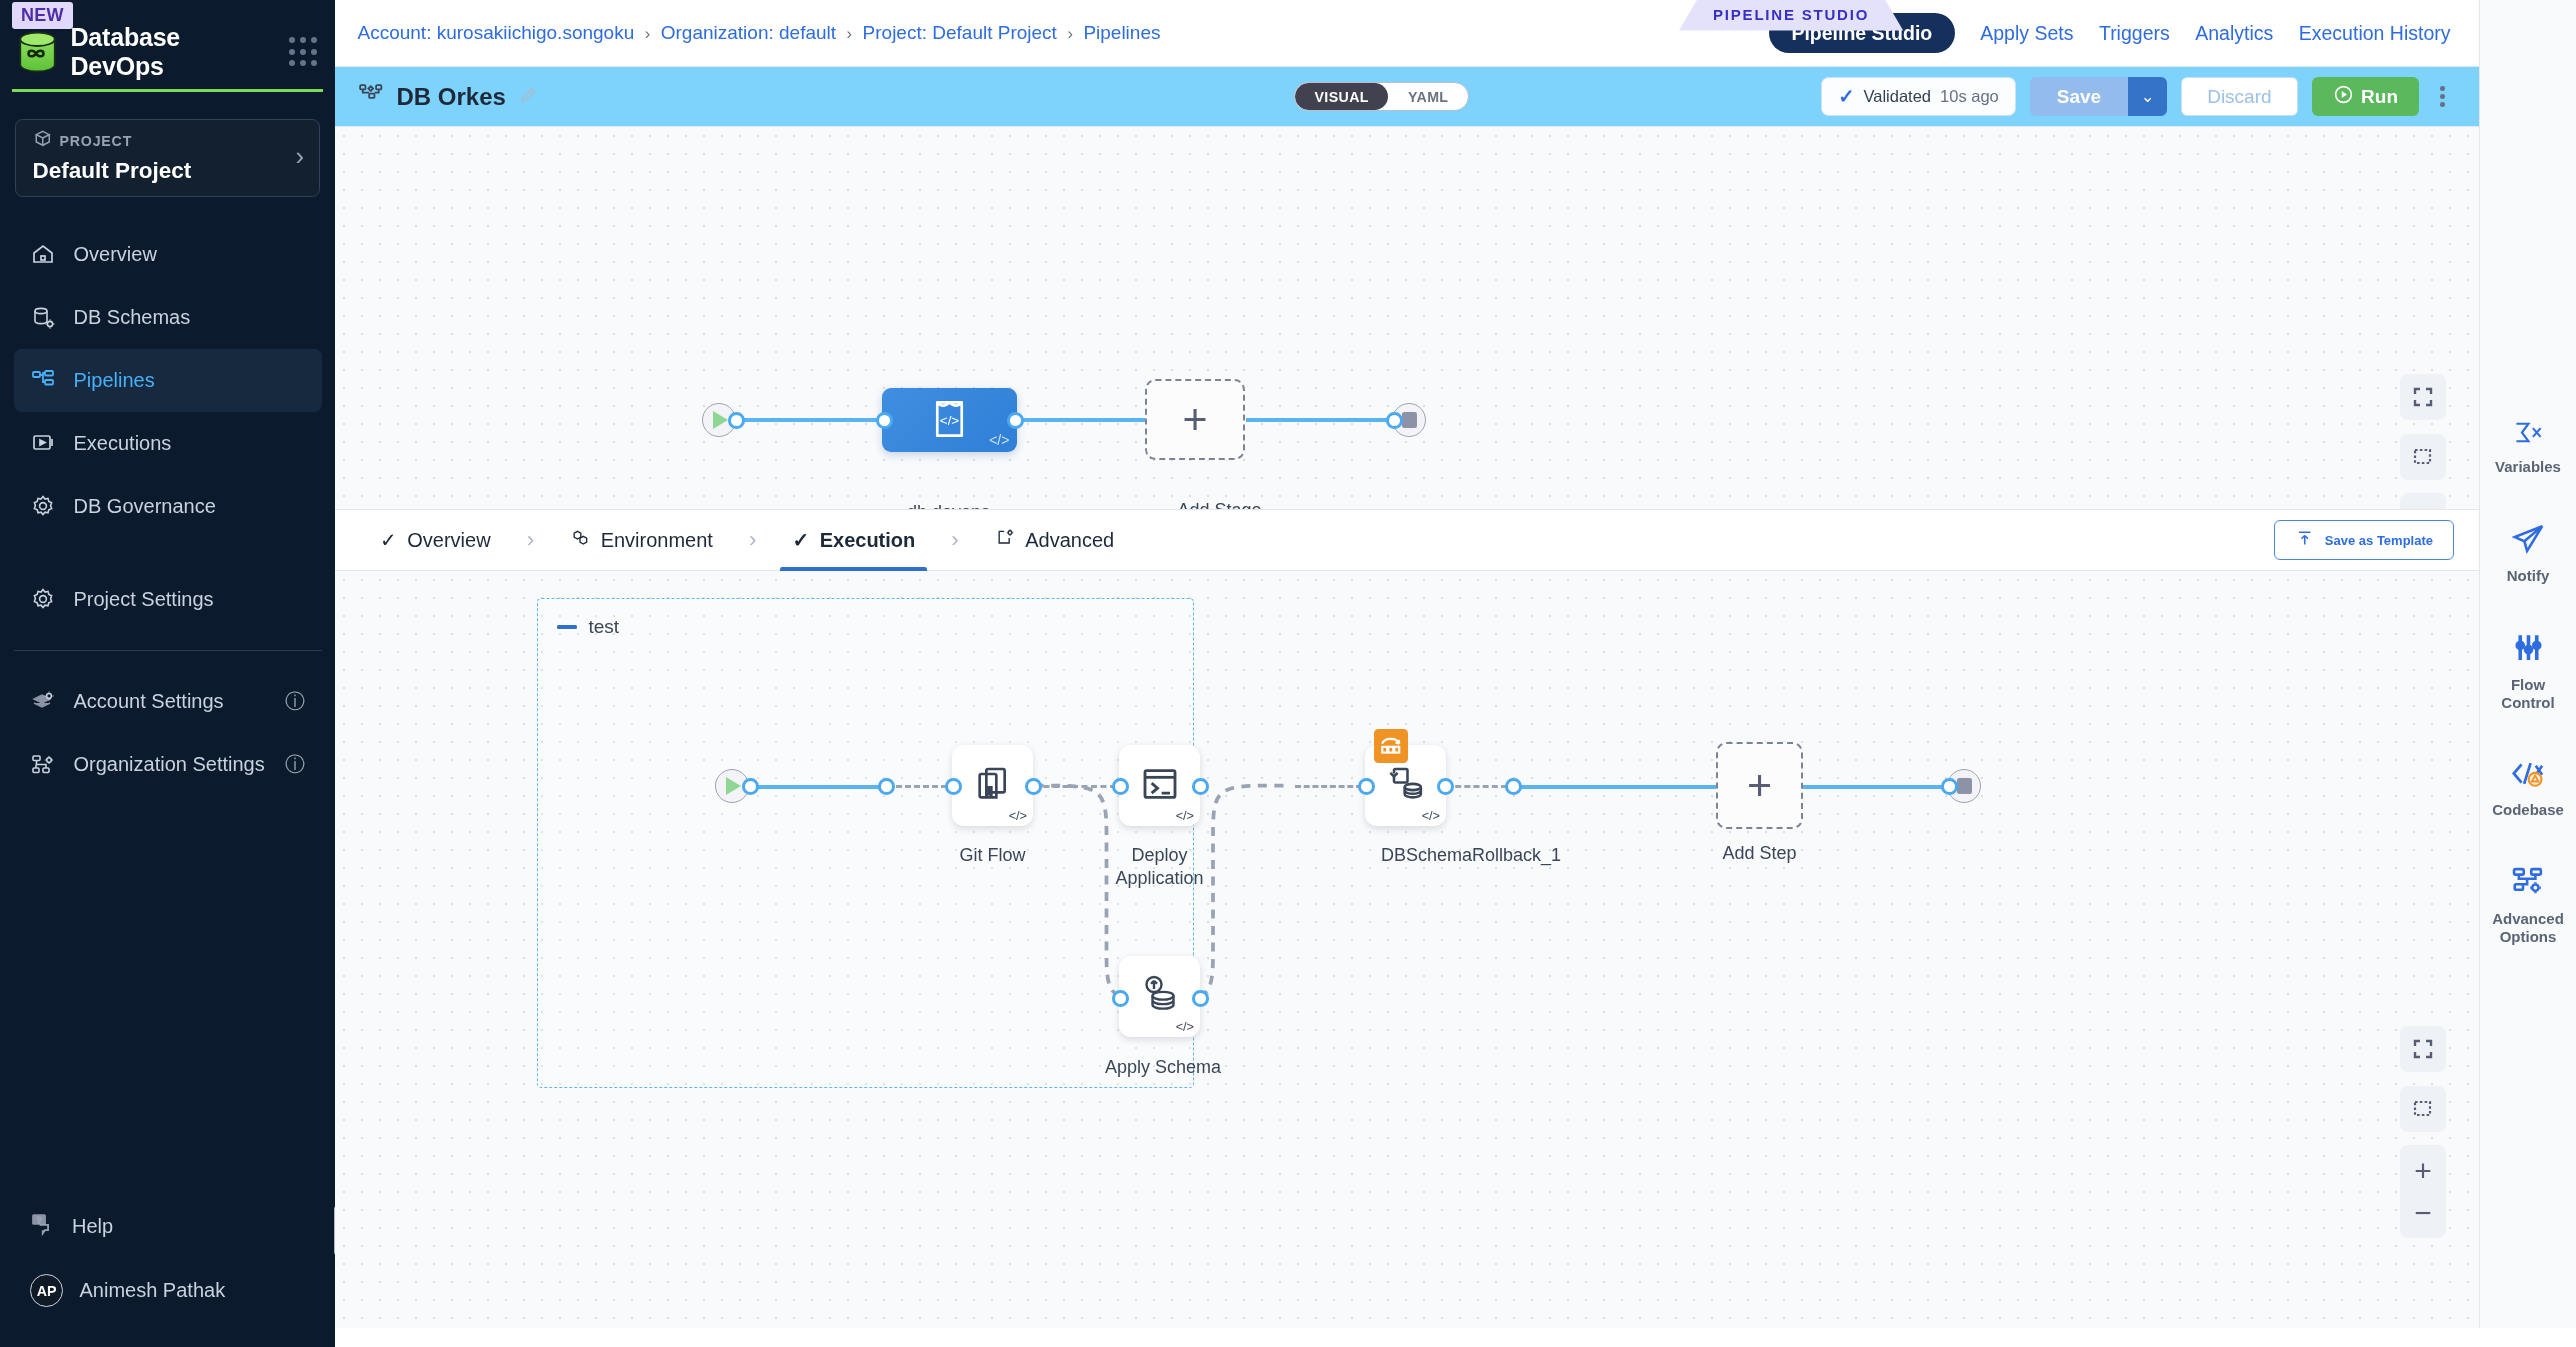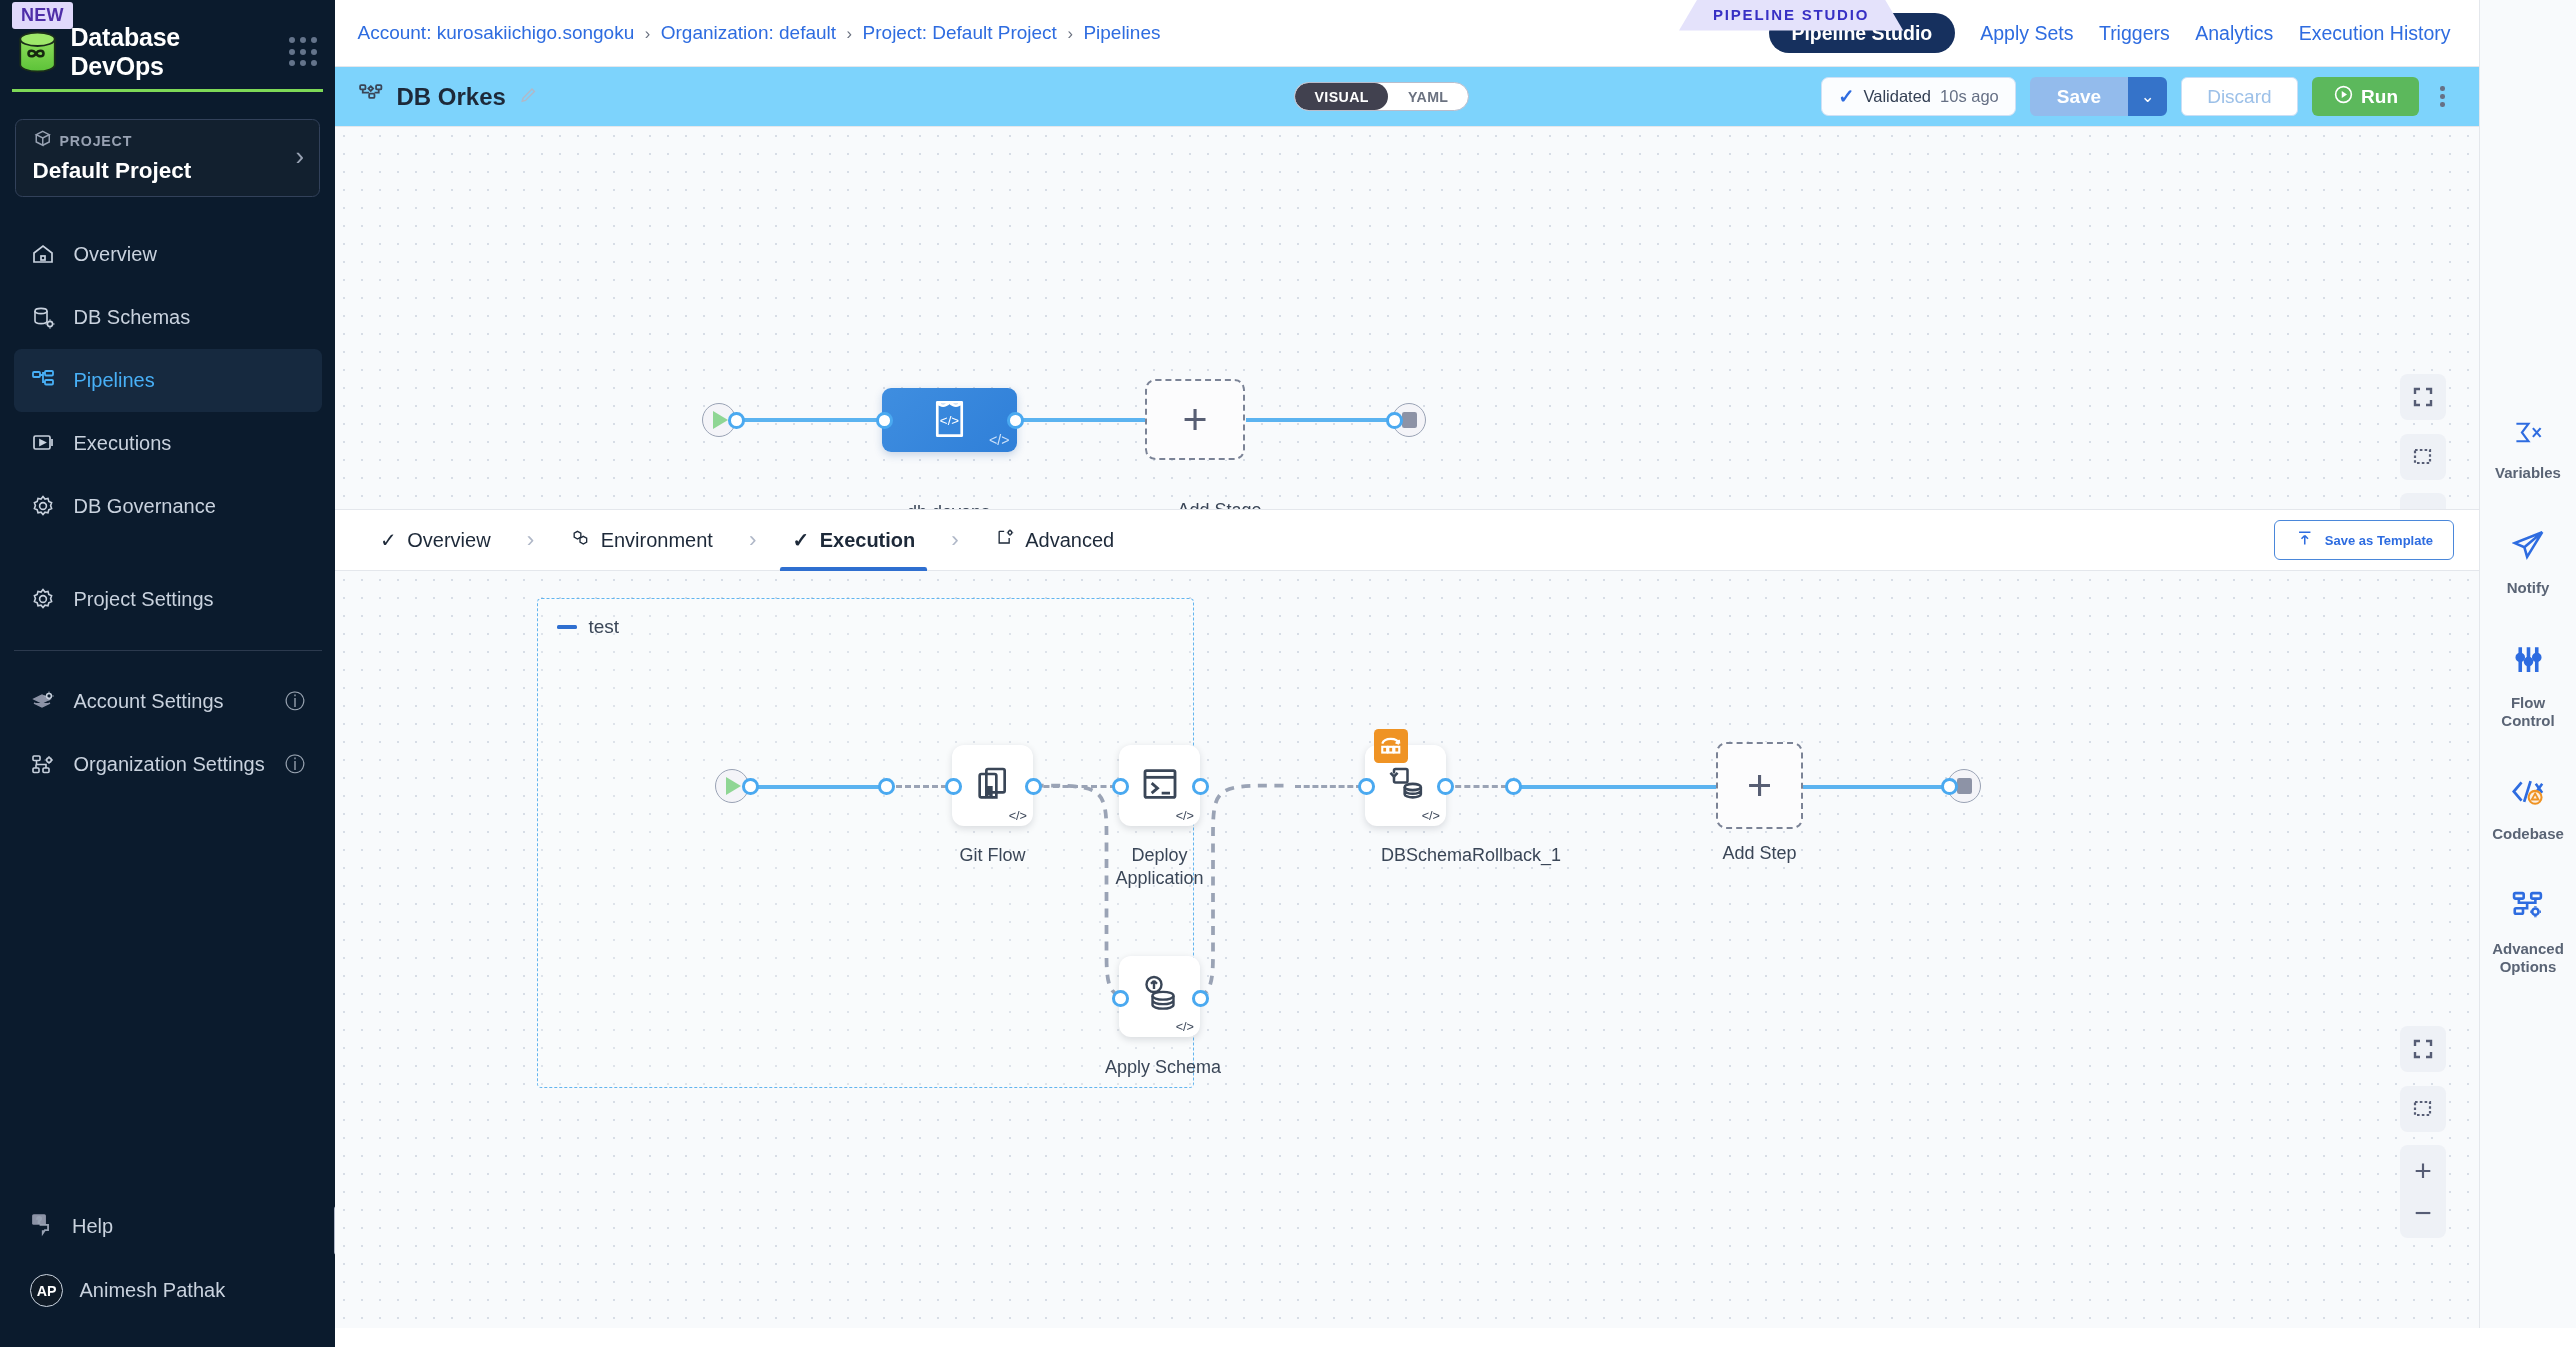--- a/index.html
+++ b/index.html
@@ -248,21 +248,21 @@
     border: 0.7px solid #4a87da; border-radius: 6px; height: 40px; padding: 0 19.5px;
     color: #2e6ce0; font-size: 13px; font-weight: 600; cursor: pointer; background:#fff;
   }
 
   
   .rail {
     width: 97px; background: #f8fafc; border-left: 0.7px solid #e4e7ec;
     display: flex; flex-direction: column; align-items: center;
     padding-top: 419px; gap: 46px; flex: 0 0 97px;
   }
-  .rail-item { display:flex; flex-direction: column; align-items:center; gap: 15px; cursor: pointer; width: 90px;}
+  .rail-item { display:flex; flex-direction: column; align-items:center; gap: 9px; cursor: pointer; width: 90px;}
   .rail-item .lbl { font-size: 15px; color: #5a6475; font-weight: 700; text-align:center; line-height: 1.2;}
 </style>
 </head>
 <body>
 
 <div class="app">
 
   <div class="sidebar">
     <div class="new-badge">NEW</div>
 

